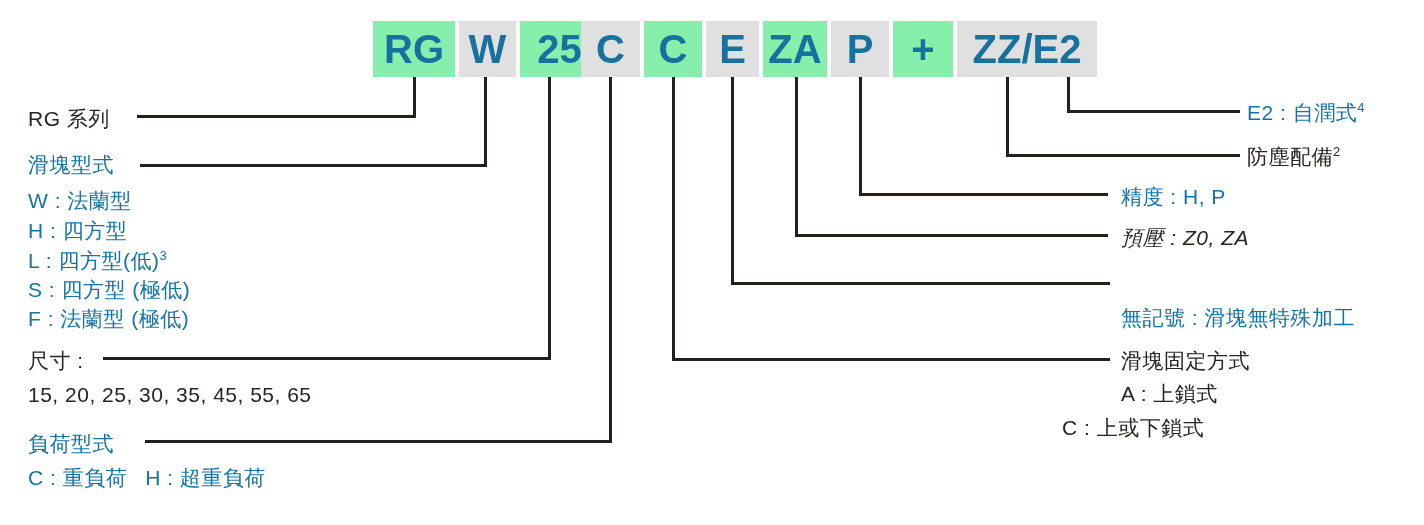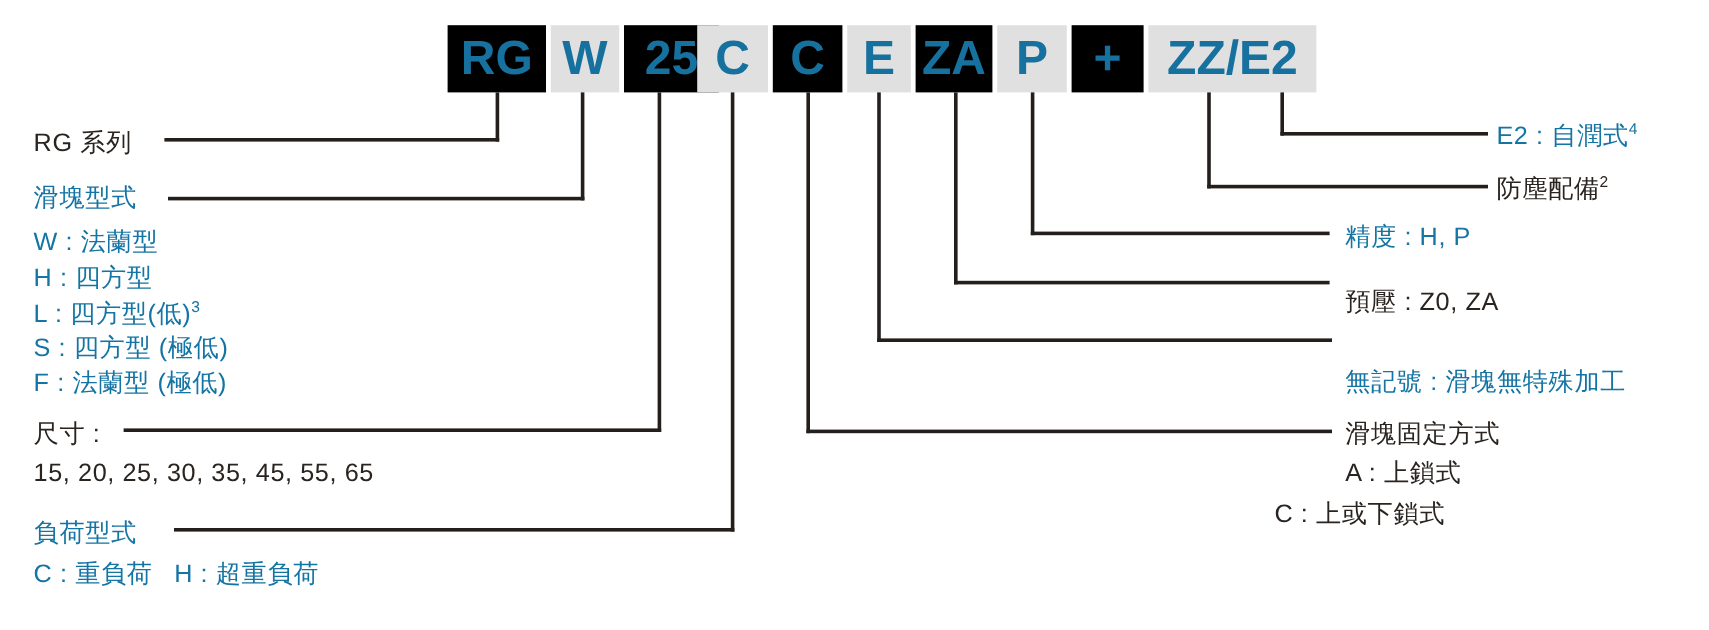--- a/index.html
+++ b/index.html
@@ -10,21 +10,21 @@
     overflow:hidden;
     font-family:"Liberation Sans","DejaVu Sans",sans-serif;
   }
   
   .seg{
     position:absolute;top:21px;height:56px;
     display:flex;align-items:center;justify-content:center;
     font-weight:bold;font-size:40px;line-height:56px;
     color:#16719f;letter-spacing:0px;
   }
-  .seg-light{background:#000000;}
+  .seg-light{background:#86efac;}
   .seg-dark{background:#e0e0e0;}
   
   .vline{position:absolute;width:3px;background:#241f1c;}
   .hline{position:absolute;height:3px;background:#241f1c;}
   
   .lbl{
     position:absolute;font-size:21px;white-space:nowrap;
     color:#2a2420;letter-spacing:0.5px;
   }
   .blue{color:#1474a4;}
@@ -94,21 +94,21 @@
 
   <div class="lbl blue" style="left:28px;top:430px;">負荷型式</div>
   <div class="lbl blue" style="left:28px;top:464px;"><span>C : 重負荷</span><span class="gap"></span><span>H : 超重負荷</span></div>
 
   <div class="lbl blue" style="left:1247px;top:99px;"><span>E2 : 自潤式</span><sup>4</sup></div>
 
   <div class="lbl" style="left:1247px;top:143px;"><span>防塵配備</span><sup>2</sup></div>
 
   <div class="lbl blue" style="left:1121px;top:183px;">精度 : H, P</div>
 
-  <div class="lbl" style="left:1121px;top:237px;">預壓 : Z0, ZA</div>
+  <div class="lbl" style="left:1121px;top:224px;font-style:italic;">預壓 : Z0, ZA</div>
 
   <div class="lbl blue" style="left:1121px;top:304px;">無記號 : 滑塊無特殊加工</div>
 
   <div class="lbl" style="left:1121px;top:347px;">滑塊固定方式</div>
   <div class="lbl" style="left:1121px;top:380px;">A : 上鎖式</div>
   <div class="lbl" style="left:1062px;top:414px;">C : 上或下鎖式</div>
 
 </div>
 
 </body></html>

